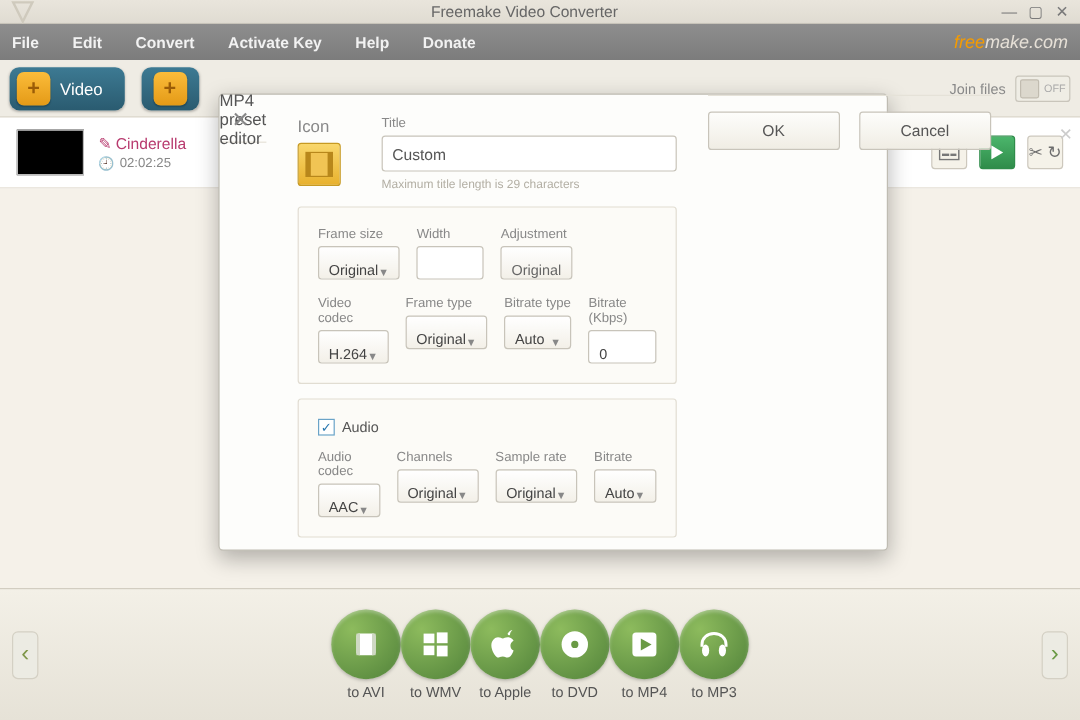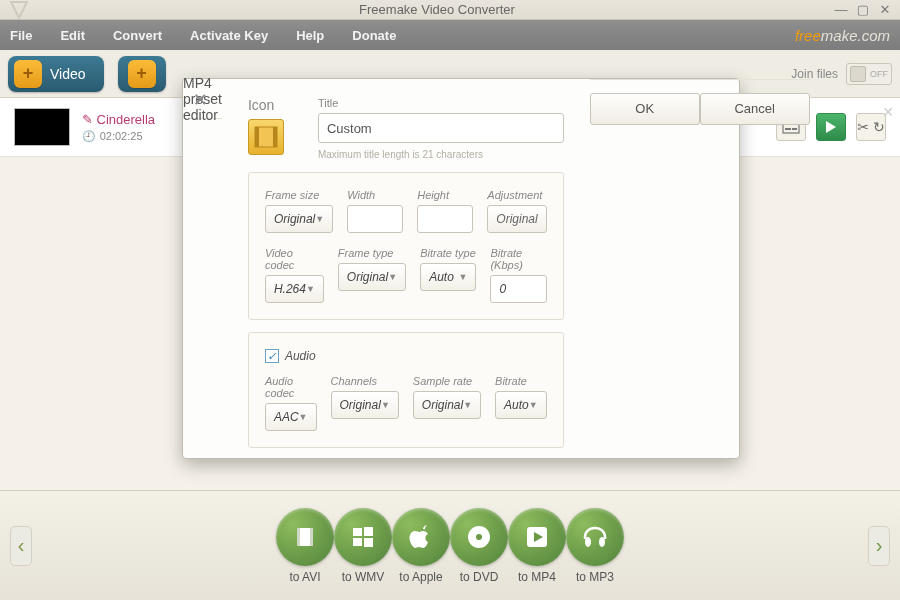--- a/index.html
+++ b/index.html
@@ -53,32 +53,32 @@
   .modal-close { position:absolute; right:14px; top:10px; color:#888; font-size:18px;}
   .modal-body { padding: 18px 26px 10px 26px;}
 
   .toprow { display:flex; gap:26px; align-items:flex-start; margin-bottom:8px;}
   .iconcol { display:flex; flex-direction:column; gap:6px; font-size:14px; color:#888; width:44px;}
   .preset-icon { width:36px;height:36px; background:linear-gradient(#f9d76c,#e8b12e); border:1px solid #c79a23; border-radius:3px; display:flex;align-items:center;justify-content:center;}
   .titlecol { flex:1; display:flex; flex-direction:column; gap:4px; font-size:11px; color:#888;}
   .titleinput { width:100%; height:30px; border:1px solid #c8c4ba; border-radius:3px; padding:0 8px; font-size:13px; color:#555; background:#fff;}
   .hint { font-size:10px; color:#b3afa4; margin-top:2px;}
 
-  .panel { border:1px solid #e1ddd2; border-radius:3px; background:#fcfbf7; padding:16px; margin-top:12px;font-style:italic;}
+  .panel { border:1px solid #e1ddd2; border-radius:3px; background:#fcfbf7; padding:16px; margin-top:12px;}
   .gridrow { display:grid; grid-template-columns: 1fr 1fr 1fr 1fr; gap:14px; margin-bottom:14px;}
   .gridrow:last-child { margin-bottom:0;}
   .field { display:flex; flex-direction:column; gap:4px; font-size:11px; color:#888;}
-  .sel, .txt { height:28px; border:1px solid #c8c4ba; border-radius:3px; background:linear-gradient(#fff,#f3f0e8); font-size:12px; color:#444; padding:0 8px; display:flex; align-items:center; justify-content:space-between;}
+  .sel, .txt { height:28px; border:1px solid #c8c4ba; border-radius:3px; background:linear-gradient(#fff,#f3f0e8); font-size:12px; color:#444; padding:0 8px; display:flex; align-items:flex-end; justify-content:space-between;}
   .sel .caret { color:#888; font-size:9px;}
   .txt { background:#fff; justify-content:flex-start;}
   .adjust { justify-content:center; color:#666;}
   .checkwrap { display:flex; align-items:center; gap:6px; font-size:12px; color:#555; margin-bottom:12px;}
   .chk { width:14px;height:14px; border:1px solid #6aa3c7; background:#fff; display:flex;align-items:center;justify-content:center; color:#2a78b0; font-size:11px;}
 
-  .modal-footer { height:58px; border-top:1px solid #e5e2d8; display:flex; align-items:center; justify-content:center; }
+  .modal-footer { height:58px; border-top:1px solid #e5e2d8; display:flex; align-items:center; justify-content:center; gap:16px;}
   .dlgbtn { width:110px; height:32px; border:1px solid #c8c4ba; border-radius:3px; background:linear-gradient(#fdfdfb,#f0ede4); font-size:13px; color:#555; display:flex;align-items:center;justify-content:center;}
 </style>
 </head>
 <body>
 
 <div class="titlebar">
   <div class="logo">
     <svg width="20" height="20" viewBox="0 0 20 20">
         <polygon points="2,2 18,2 10,18" fill="none" stroke="#cfcabd" stroke-width="2"></polygon>
       </svg>
@@ -224,41 +224,35 @@
           <svg width="24" height="22" viewBox="0 0 24 22">
               <rect x="1" y="1" width="22" height="20" fill="#f1c454" stroke="#b8871b"></rect>
               <rect x="1" y="1" width="4" height="20" fill="#b8871b"></rect>
               <rect x="19" y="1" width="4" height="20" fill="#b8871b"></rect>
             </svg>
         </div>
       </div>
       <div class="titlecol">
         <span>Title</span>
         <input class="titleinput" value="Custom" style="">
-        <span class="hint">Maximum title length is 21 characters</span>
+        <span class="hint">Maximum title length is 29 characters</span>
       </div>
     </div>
 
     <div class="panel">
       <div class="gridrow">
         <div class="field">
           <span>Frame size</span>
           <div class="sel">
               <span>Original</span>
               <span class="caret">▼</span>
             </div>
         </div>
         <div class="field">
           <span>Width</span>
-          <div class="txt">
-              <span></span>
-            </div>
-        </div>
-        <div class="field">
-          <span>Height</span>
           <div class="txt">
               <span></span>
             </div>
         </div>
         <div class="field">
           <span>Adjustment</span>
           <div class="sel adjust">
               <span>Original</span>
             </div>
         </div>

